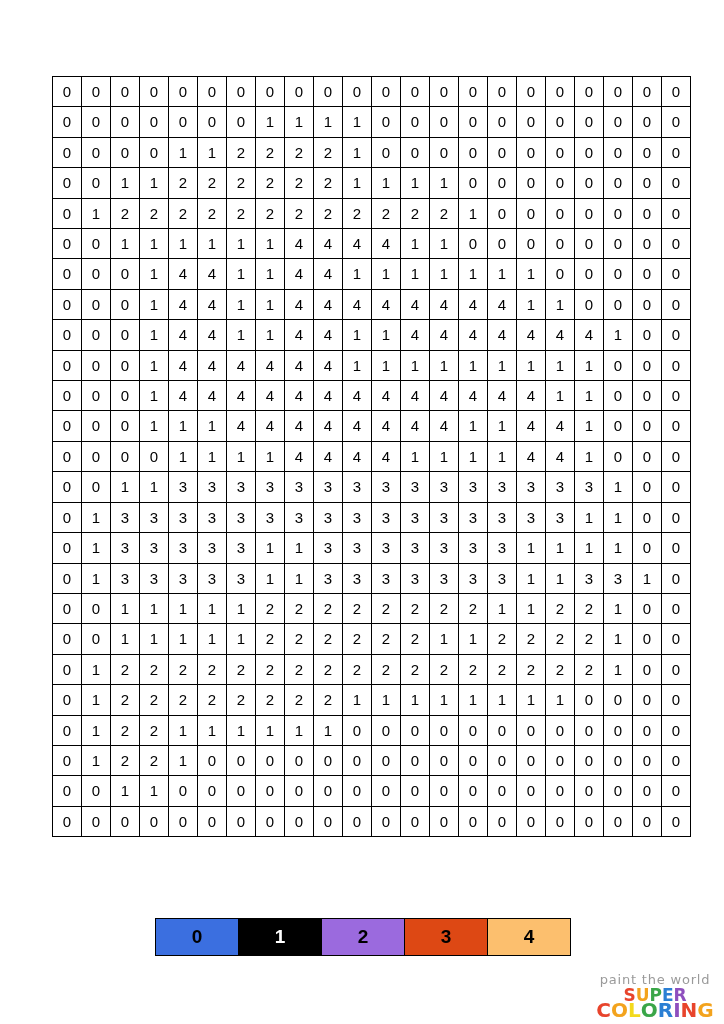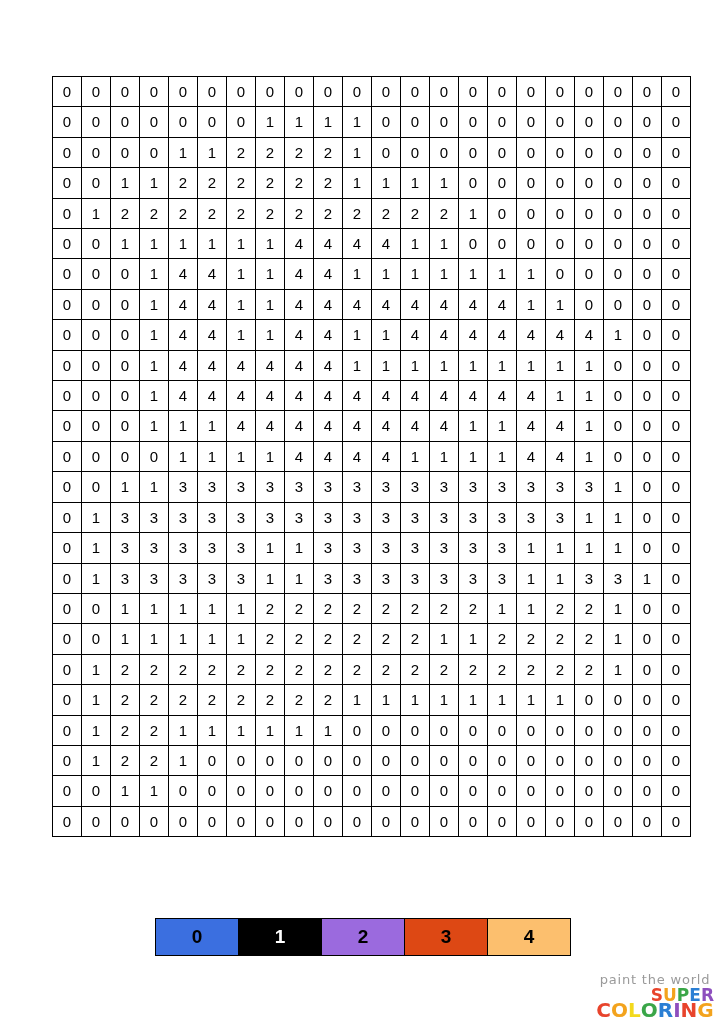--- a/index.html
+++ b/index.html
@@ -83,21 +83,21 @@
     margin-bottom: 1px;
   }
   #logo .word {
     font-family: "DejaVu Sans", sans-serif;
     font-weight: bold;
     font-size: 17px;
     line-height: 15px;
     letter-spacing: 0px;
   }
   #logo .word span { display: inline-block; }
-  #logo .w1 { margin-top: 0px; text-align: right; }
+  #logo .w1 { margin-top: 0px; }
   #logo .w2 { font-size: 20px; }
 </style>
 </head>
 <body>
 
 <div id="page">
 
   <div id="grid-wrap">
     <table class="pixel-grid">
       <tbody id="grid-body">

